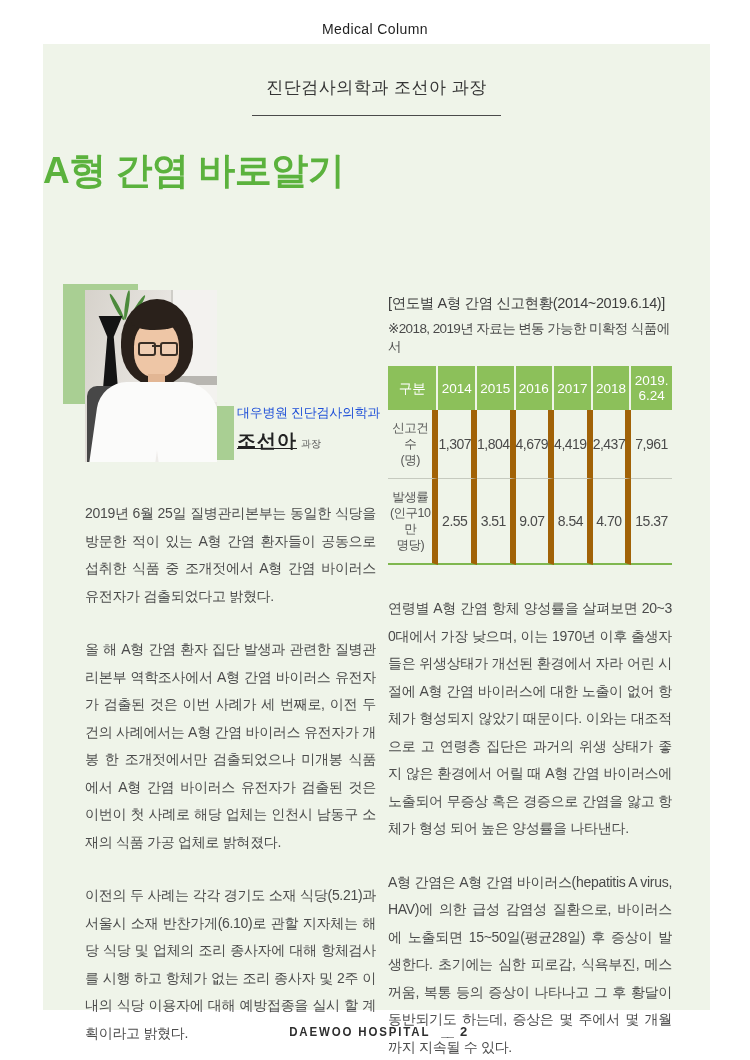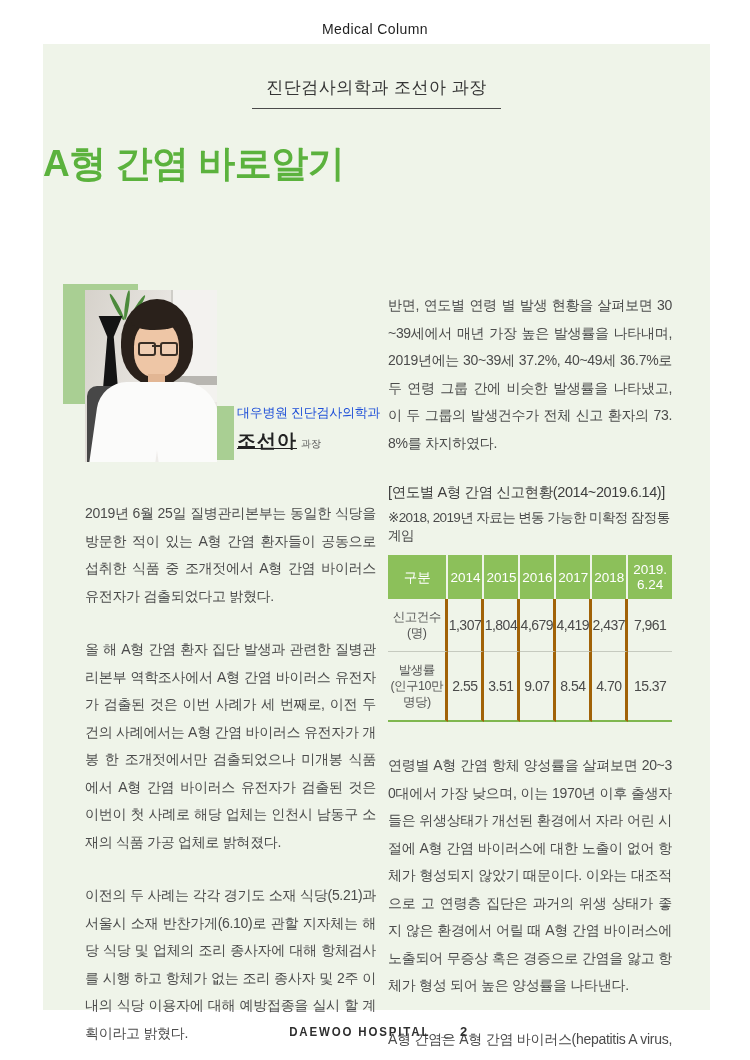--- a/index.html
+++ b/index.html
@@ -13,21 +13,21 @@
   
   .top-header{position:absolute;top:21px;left:0;width:100%;text-align:center;}
   .top-header-label{font-size:14px;color:#1f1f1f;letter-spacing:.4px;}
   .top-header-line{width:140px;height:1px;background:#8d8d8d;margin:7px auto 0;}
 
   
   .page{position:absolute;left:43px;top:44px;width:667px;height:966px;background:#eff4e9;}
 
   .subtitle-wrap{text-align:center;padding-top:32px;}
   .subtitle{display:inline-block;font-size:17px;color:#353535;letter-spacing:.5px;
-    padding:0 14px 9px;border-bottom:1.5px solid #4a4a4a;}
+    padding:0 14px 16px;border-bottom:1.5px solid #4a4a4a;}
   .title{margin:30px 0 0;text-align:left;font-size:37px;font-weight:bold;color:#5bb23d;letter-spacing:-.5px;}
 
   .columns{position:absolute;left:42px;top:240px;width:587px;display:flex;}
   .col-left{width:291px;margin-right:12px;}
   .col-right{width:284px;padding-top:8px;}
 
   p.body-text{font-size:14px;line-height:27.5px;color:#4b4b4b;text-align:justify;
     letter-spacing:-.3px;margin:0 0 26px;word-break:break-all;}
 
   
@@ -65,21 +65,21 @@
   .caption-name .name{font-size:19px;font-weight:bold;color:#222;letter-spacing:1px;text-decoration:underline;}
   .caption-name .role{font-size:10px;color:#555;margin-left:4px;}
 
   
   .tbl-caption{font-size:14.5px;color:#3e3e3e;letter-spacing:-.4px;margin:2px 0 7px;}
   .tbl-note{font-size:13.5px;color:#4a4a4a;letter-spacing:-.6px;margin:0 0 10px;}
   table.report{width:100%;border-collapse:separate;border-spacing:0;margin:0 0 30px;}
   table.report th{background:#8cc05a;color:#fff;font-weight:normal;font-size:13.5px;
     padding:7px 0;text-align:center;border-right:2px solid #eff4e9;line-height:15px;}
   table.report th:last-child{border-right:none;}
-  table.report td{border-right:3px solid #a16207;text-align:center;color:#4a4a4a;
+  table.report td{border-right:6px solid #a16207;text-align:center;color:#4a4a4a;
     padding:10px 0;font-size:14px;letter-spacing:-.5px;background:transparent;}
   table.report td:last-child{border-right:none;}
   table.report tr.r1 td{border-bottom:1px solid #c6cabf;}
   table.report tr.r2 td{border-bottom:2px solid #7fb74f;}
   table.report td.lbl{font-size:12.5px;color:#555;line-height:16px;}
   .pre{white-space:pre-line;}
   .c-label{width:62px;} .c-year{width:36px;} .c-last{width:44px;}
 
   
   .footer{position:absolute;top:1022px;left:0;width:100%;text-align:center;color:#2e2e2e;}
@@ -139,24 +139,23 @@
         </div>
 
         <p class="body-text">2019년 6월 25일 질병관리본부는 동일한 식당을 방문한 적이 있는 A형 간염 환자들이 공동으로 섭취한 식품 중 조개젓에서 A형 간염 바이러스 유전자가 검출되었다고 밝혔다.</p>
         <p class="body-text">올 해 A형 간염 환자 집단 발생과 관련한 질병관리본부 역학조사에서 A형 간염 바이러스 유전자가 검출된 것은 이번 사례가 세 번째로, 이전 두 건의 사례에서는 A형 간염 바이러스 유전자가 개봉 한 조개젓에서만 검출되었으나 미개봉 식품에서 A형 간염 바이러스 유전자가 검출된 것은 이번이 첫 사례로 해당 업체는 인천시 남동구 소재의 식품 가공 업체로 밝혀졌다.</p>
         <p class="body-text">이전의 두 사례는 각각 경기도 소재 식당(5.21)과 서울시 소재 반찬가게(6.10)로 관할 지자체는 해당 식당 및 업체의 조리 종사자에 대해 항체검사를 시행 하고 항체가 없는 조리 종사자 및 2주 이내의 식당 이용자에 대해 예방접종을 실시 할 계획이라고 밝혔다.</p>
 
       </div>
 
       <div class="col-right">
 
-        <p class="body-text">반면, 연도별 연령 별 발생 현황을 살펴보면 30~39세에서 매년 가장 높은 발생률을 나타내며, 2019년에는 30~39세 37.2%, 40~49세 36.7%로 두 연령 그룹 간에 비슷한 발생률을 나타냈고, 이 두 그룹의 발생건수가 전체 신고 환자의 73.8%를 차지하였다.</p>
 
         <div class="tbl-caption">[연도별 A형 간염 신고현황(2014~2019.6.14)]</div>
-        <div class="tbl-note">※2018, 2019년 자료는 변동 가능한 미확정 잠정통계임</div>
+        <div class="tbl-note">※2018, 2019년 자료는 변동 가능한 미확정 식품에서</div>
 
         <table class="report">
           <colgroup>
             <col class="c-label">
               <col class="c-year">
               <col class="c-year">
               <col class="c-year">
               <col class="c-year">
               <col class="c-year">
               <col class="c-last">

